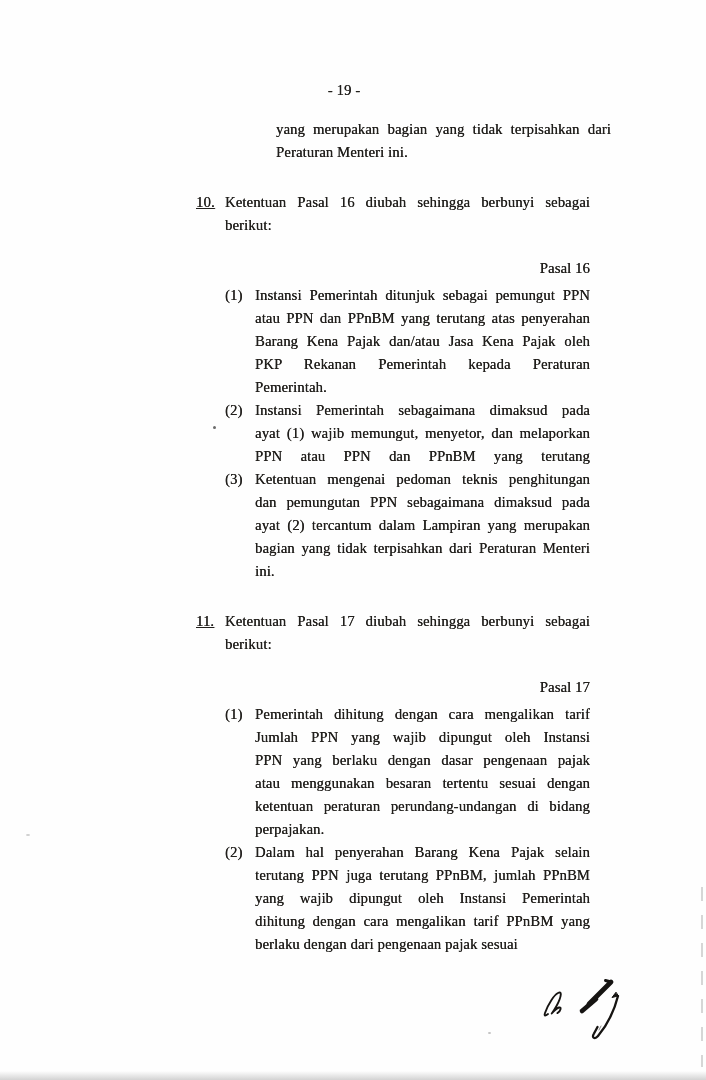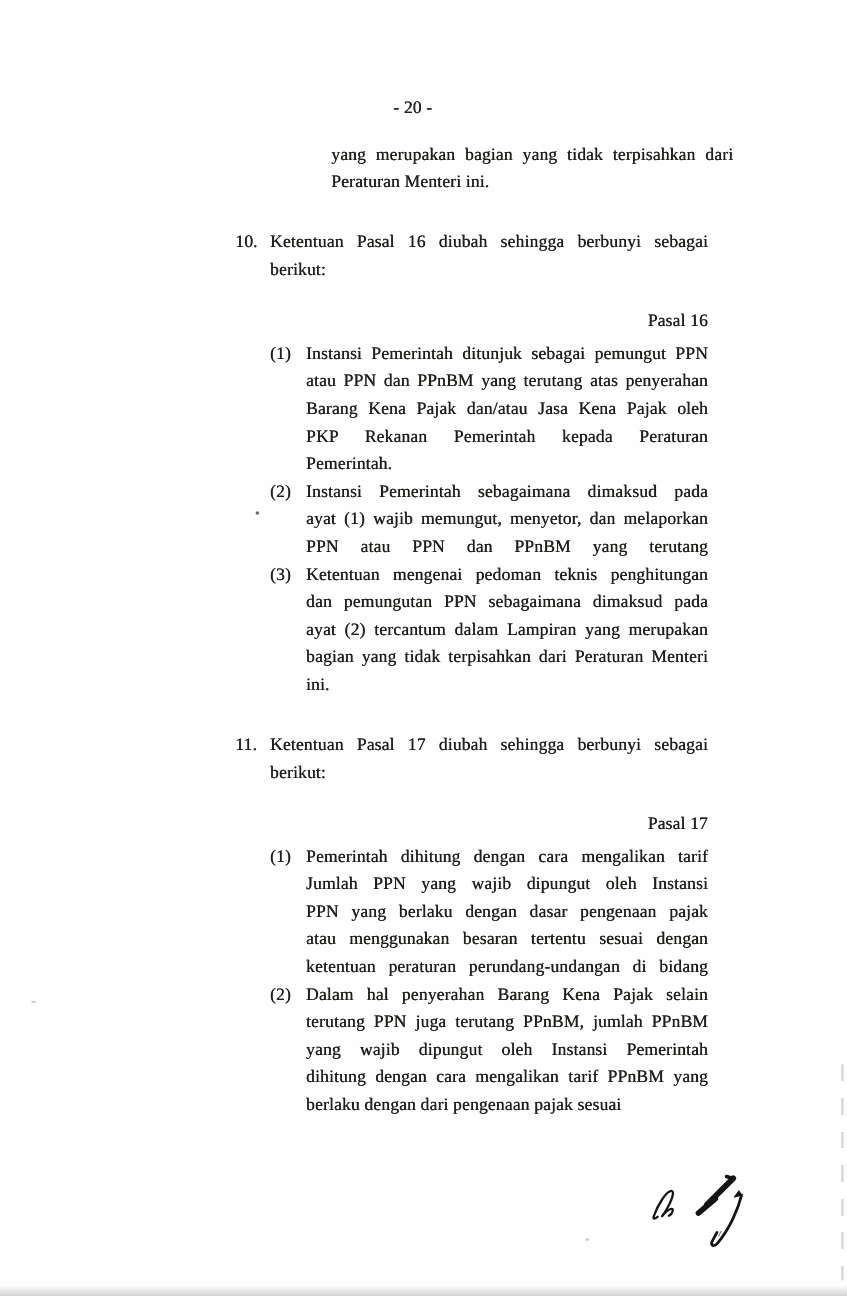--- a/index.html
+++ b/index.html
@@ -38,21 +38,21 @@
     overflow: hidden;
     text-align: justify;
     text-align-last: justify;
     white-space: normal;
   }
   .jline.last { text-align-last: left; }
 
   .cont-para { margin-top: 16px; margin-left: 80px; width: 335px; }
 
   .item { display: flex; margin-top: 27px; }
-  .item-number { width: 29px; flex: none; }
+  .item-number { width: 29px; flex: none; text-decoration: underline; }
   .item-body { width: 365px; flex: none; }
   .item-intro { width: 365px; }
 
   .pasal-heading { margin-top: 20px; text-align: right; width: 365px; }
 
   .clauses { margin-top: 4px; }
   .clause { display: flex; }
   .clause-marker { width: 30px; flex: none; }
   .clause-text { width: 335px; flex: none; }
 
@@ -77,21 +77,21 @@
   .bottom-edge {
     position: absolute; left: 0; right: 0; bottom: 0; height: 9px;
     background: linear-gradient(to bottom, rgba(110,110,110,0), rgba(110,110,110,.3));
   }
 </style>
 </head>
 <body style="background: rgb(254, 254, 254); color: rgb(33, 31, 28);">
 
 <div class="page">
 
-  <div class="page-number">- 20 -</div>
+  <div class="page-number">- 19 -</div>
 
   <div class="content-col">
 
     <div class="cont-para">
         <div class="jline">yang merupakan bagian yang tidak terpisahkan dari</div>
         <div class="jline last">Peraturan Menteri ini.</div>
       </div>
 
     <div class="item">
       <div class="item-number">10.</div>
@@ -144,20 +144,21 @@
         <div class="pasal-heading">Pasal 17</div>
         <div class="clauses">
           <div class="clause">
             <div class="clause-marker">(1)</div>
             <div class="clause-text">
                 <div class="jline">Pemerintah dihitung dengan cara mengalikan tarif</div>
                 <div class="jline">Jumlah PPN yang wajib dipungut oleh Instansi</div>
                 <div class="jline">PPN yang berlaku dengan dasar pengenaan pajak</div>
                 <div class="jline">atau menggunakan besaran tertentu sesuai dengan</div>
                 <div class="jline">ketentuan peraturan perundang-undangan di bidang</div>
+                <div class="jline last">perpajakan.</div>
               </div>
           </div>
           <div class="clause">
             <div class="clause-marker">(2)</div>
             <div class="clause-text">
                 <div class="jline">Dalam hal penyerahan Barang Kena Pajak selain</div>
                 <div class="jline">terutang PPN juga terutang PPnBM, jumlah PPnBM</div>
                 <div class="jline">yang wajib dipungut oleh Instansi Pemerintah</div>
                 <div class="jline">dihitung dengan cara mengalikan tarif PPnBM yang</div>
                 <div class="jline last">berlaku dengan dari pengenaan pajak sesuai</div>

